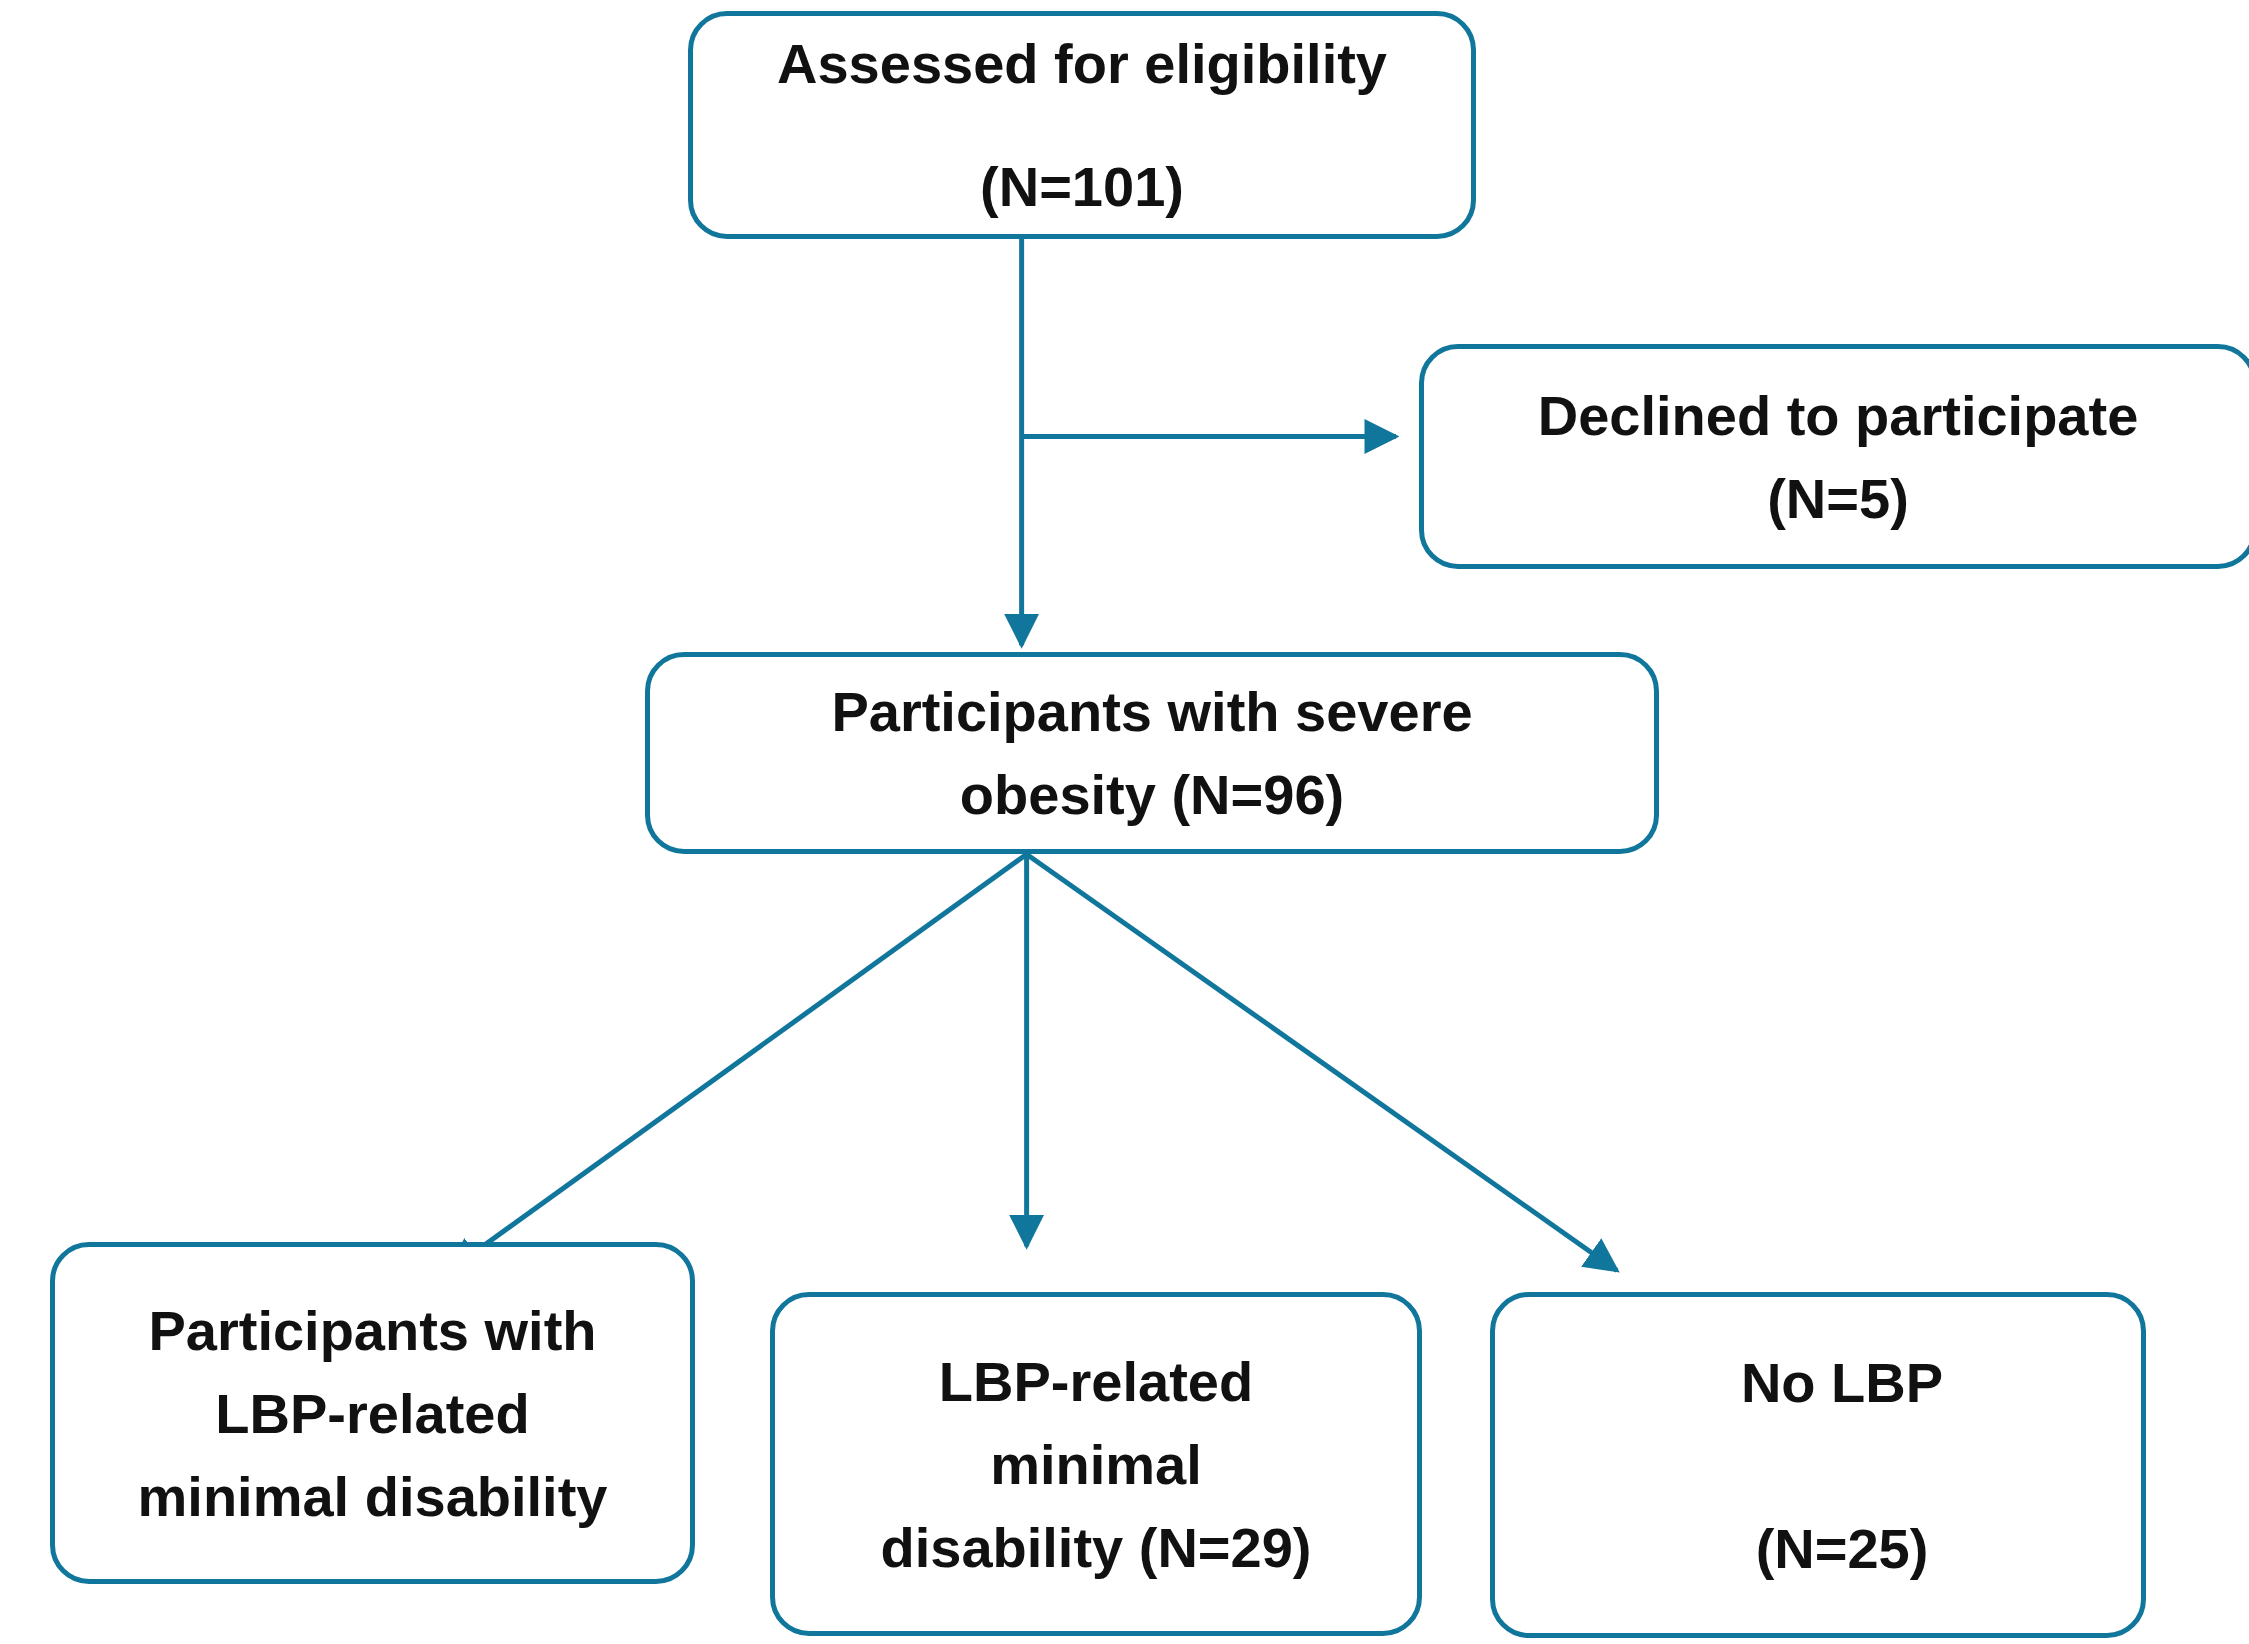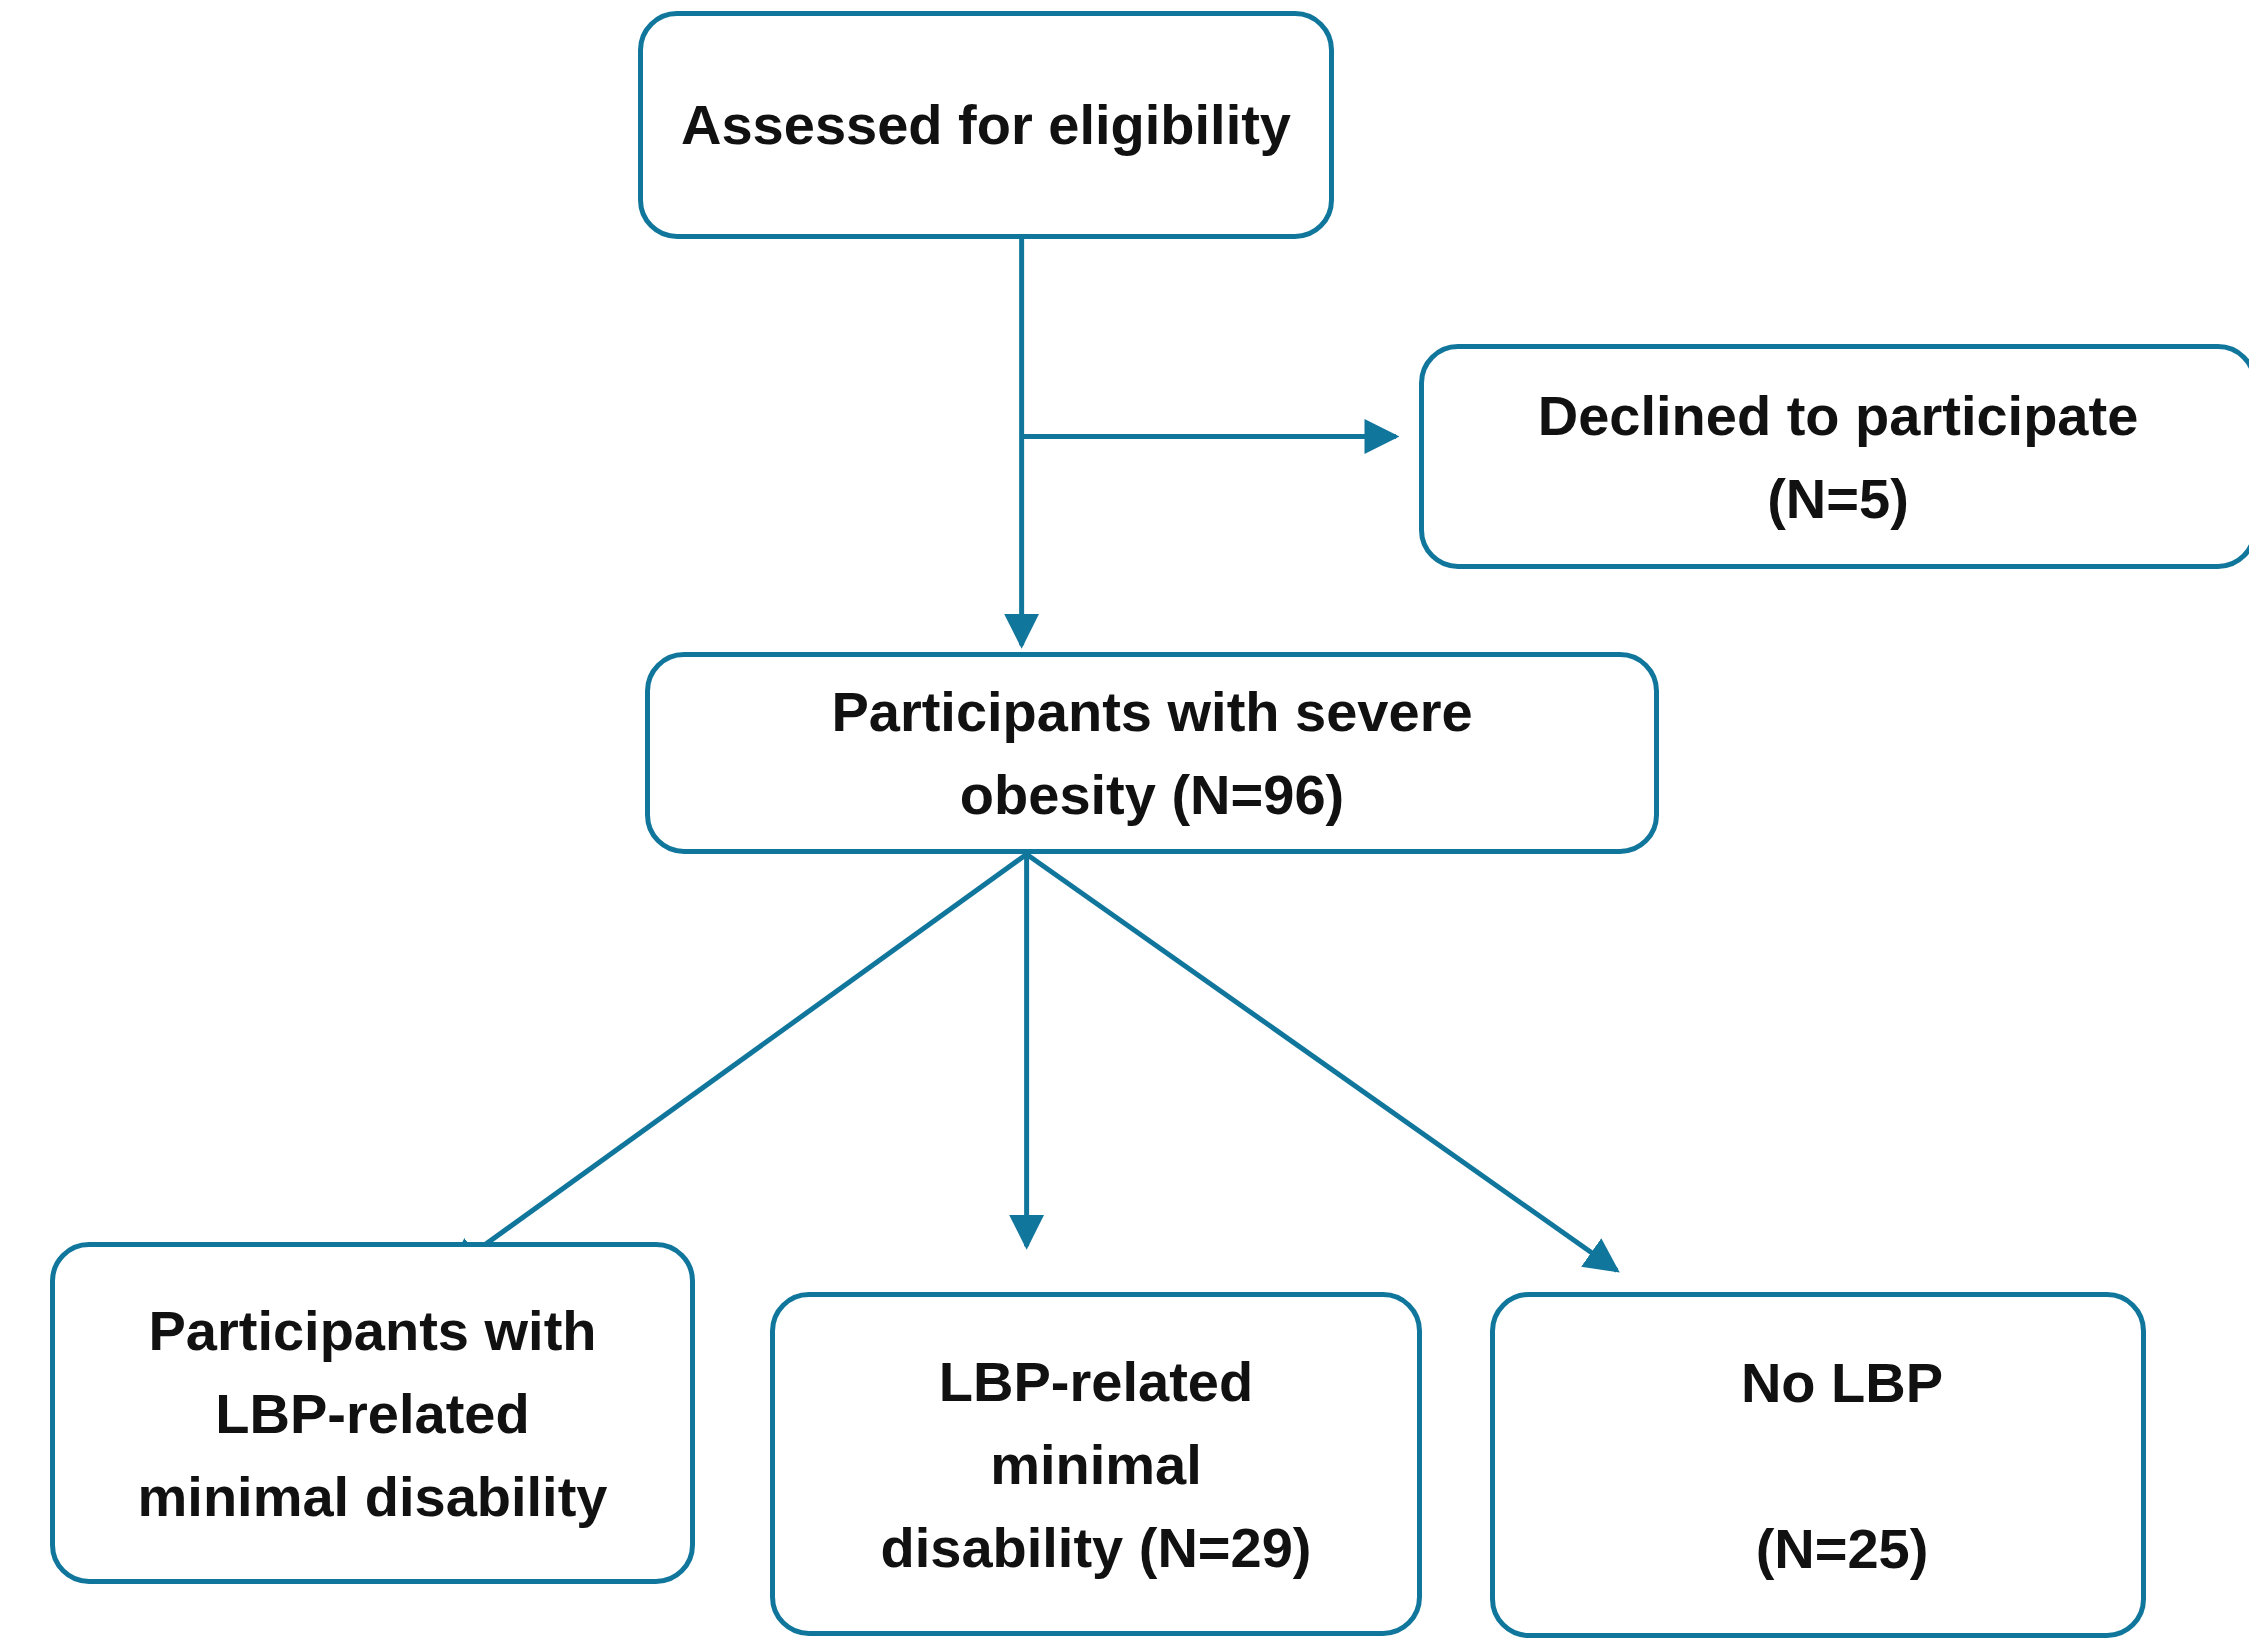--- a/index.html
+++ b/index.html
@@ -53,22 +53,23 @@
         <path d="M 0 0 L 10 5 L 0 10 z"></path>
       </marker>
     </defs>
     <line x1="1433" y1="335" x2="1433" y2="905" marker-end="url(#arrow)"></line>
     <line x1="1433" y1="612" x2="1958" y2="612" marker-end="url(#arrow)"></line>
     <line x1="1440" y1="1198" x2="630" y2="1782" marker-end="url(#arrow)"></line>
     <line x1="1440" y1="1198" x2="1440" y2="1748" marker-end="url(#arrow)"></line>
     <line x1="1440" y1="1198" x2="2268" y2="1782" marker-end="url(#arrow)"></line>
   </svg>
 
-  <div class="node" style="left:638px; top:10.7px; width:696px; height:228px;gap:40px;">
+  <div class="node" style="left:688px; top:10.7px; width:788px; height:228px;gap:40px;">
     <div class="box-line">Assessed for eligibility</div>
+    <div class="box-line">(N=101)</div>
   </div>
 
   <div class="node" style="left:1403px; top:344px; width:838px; height:225px;margin-left:16px;">
     <div class="box-line">Declined to participate</div>
     <div class="box-line">(N=5)</div>
   </div>
 
   <div class="node" style="left:645px; top:652px; width:1014px; height:202px;">
     <div class="box-line">Participants with severe</div>
     <div class="box-line">obesity (N=96)</div>

